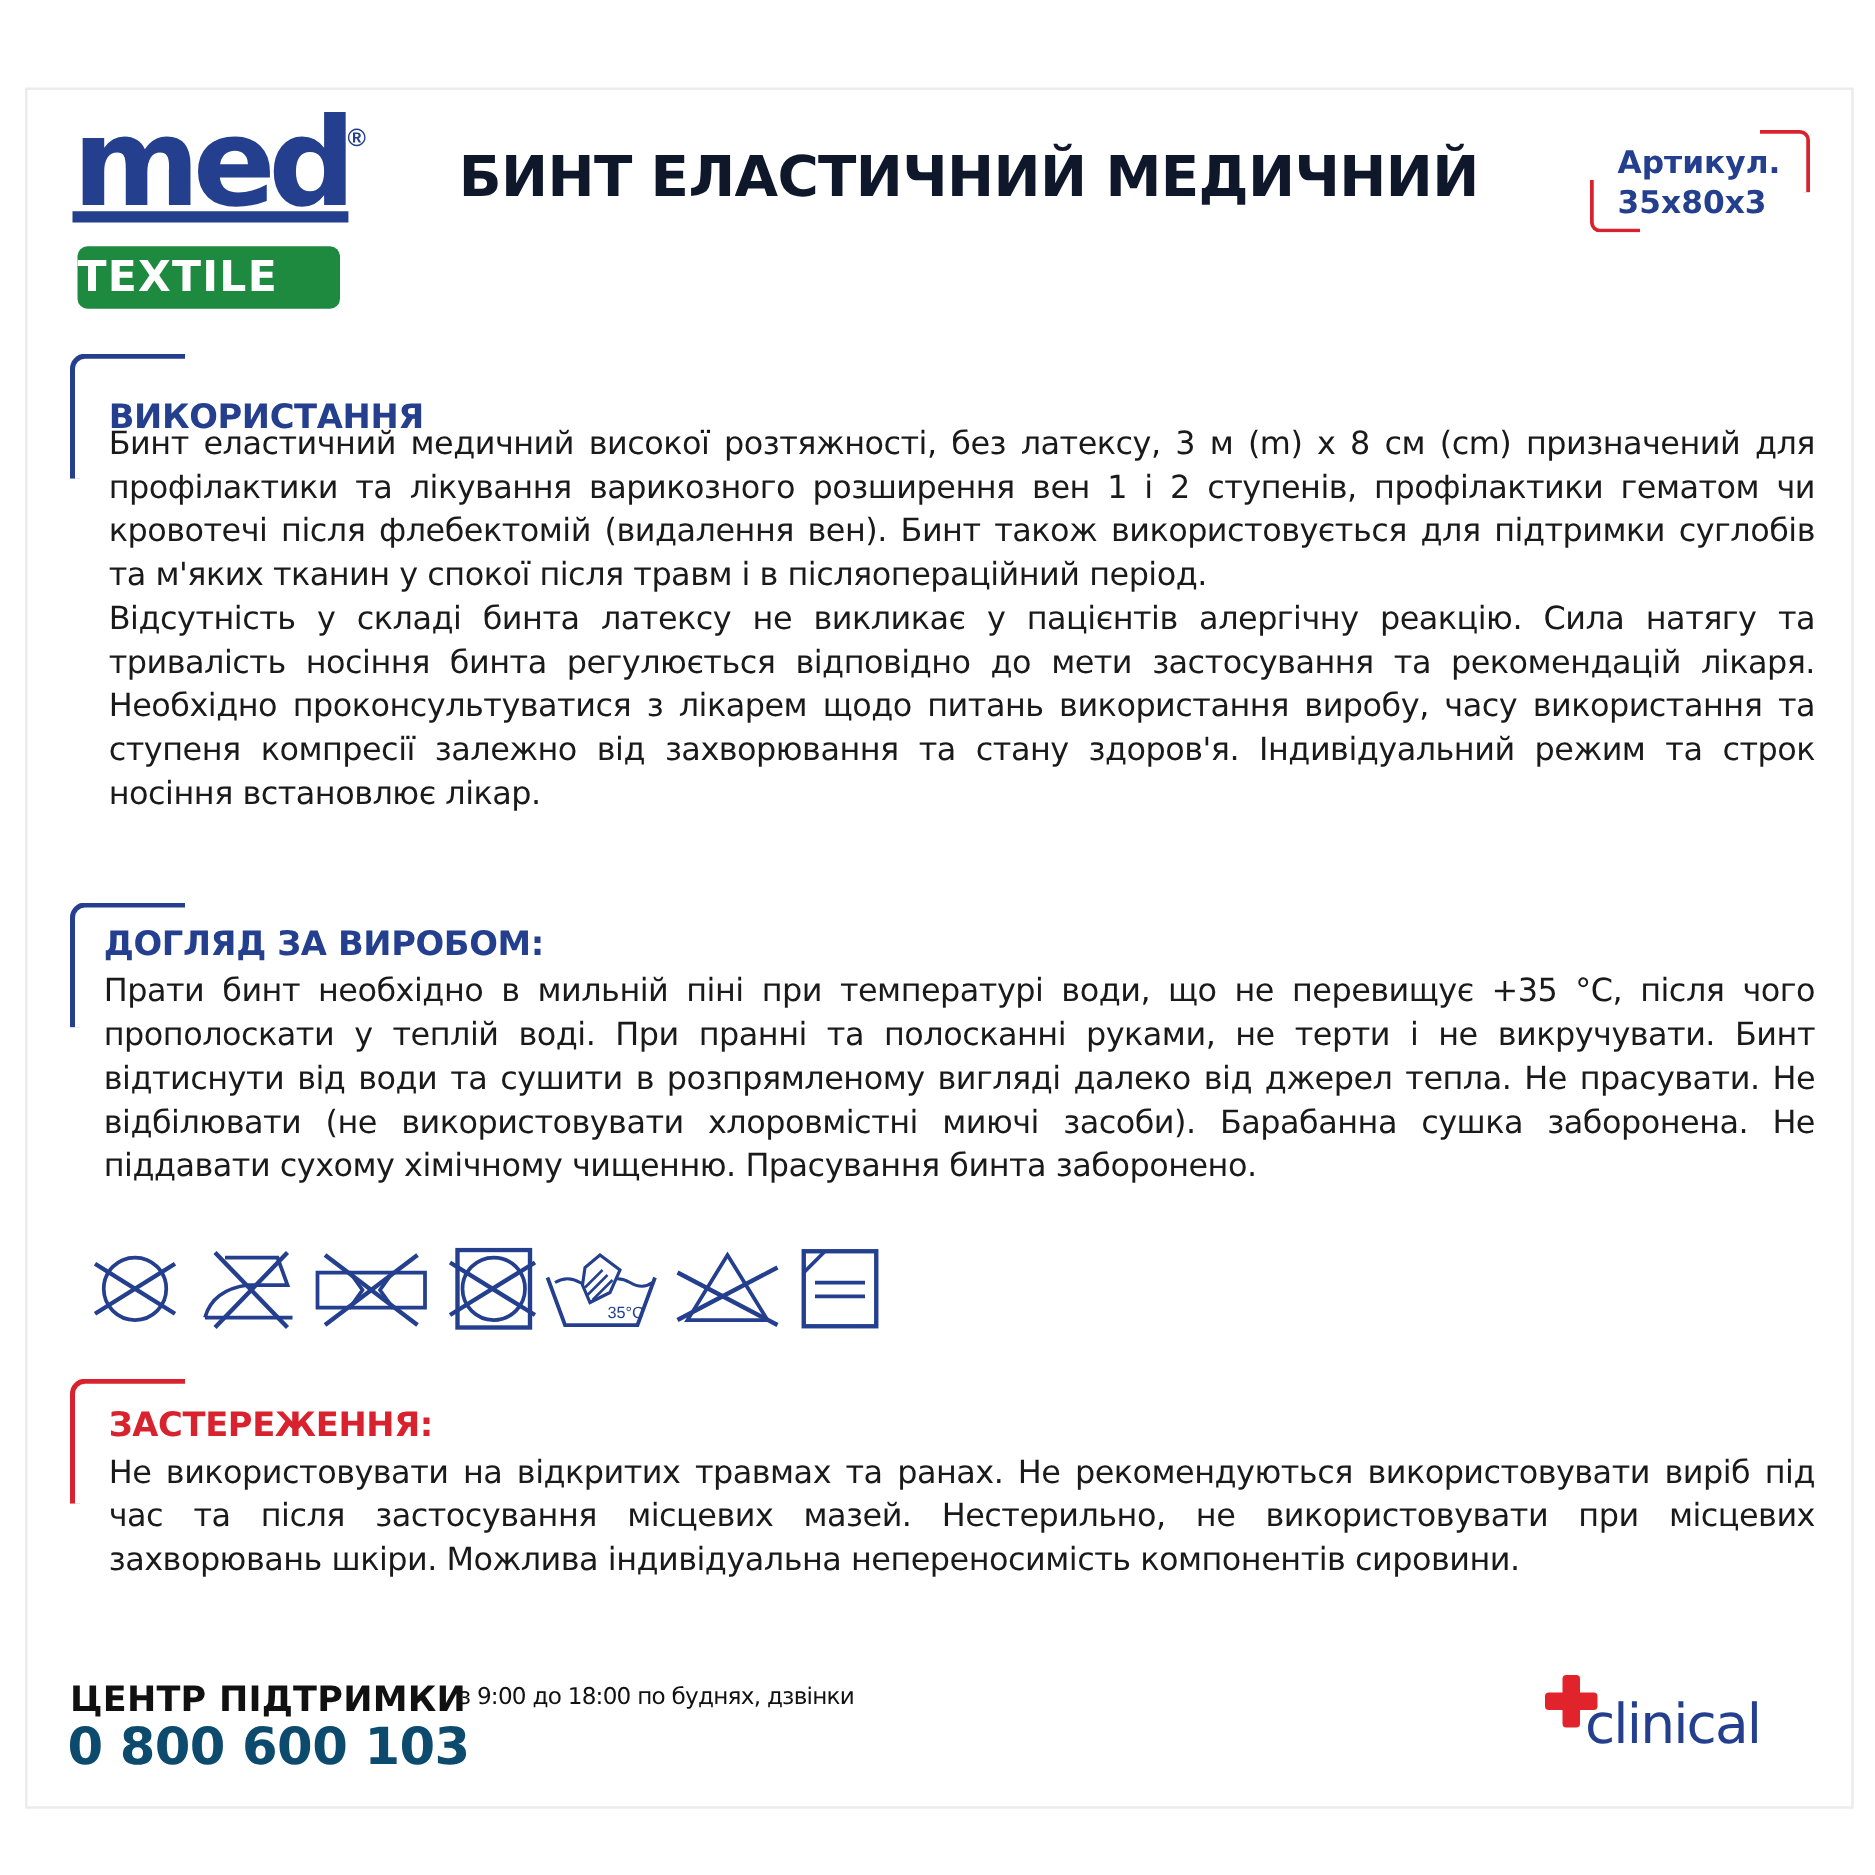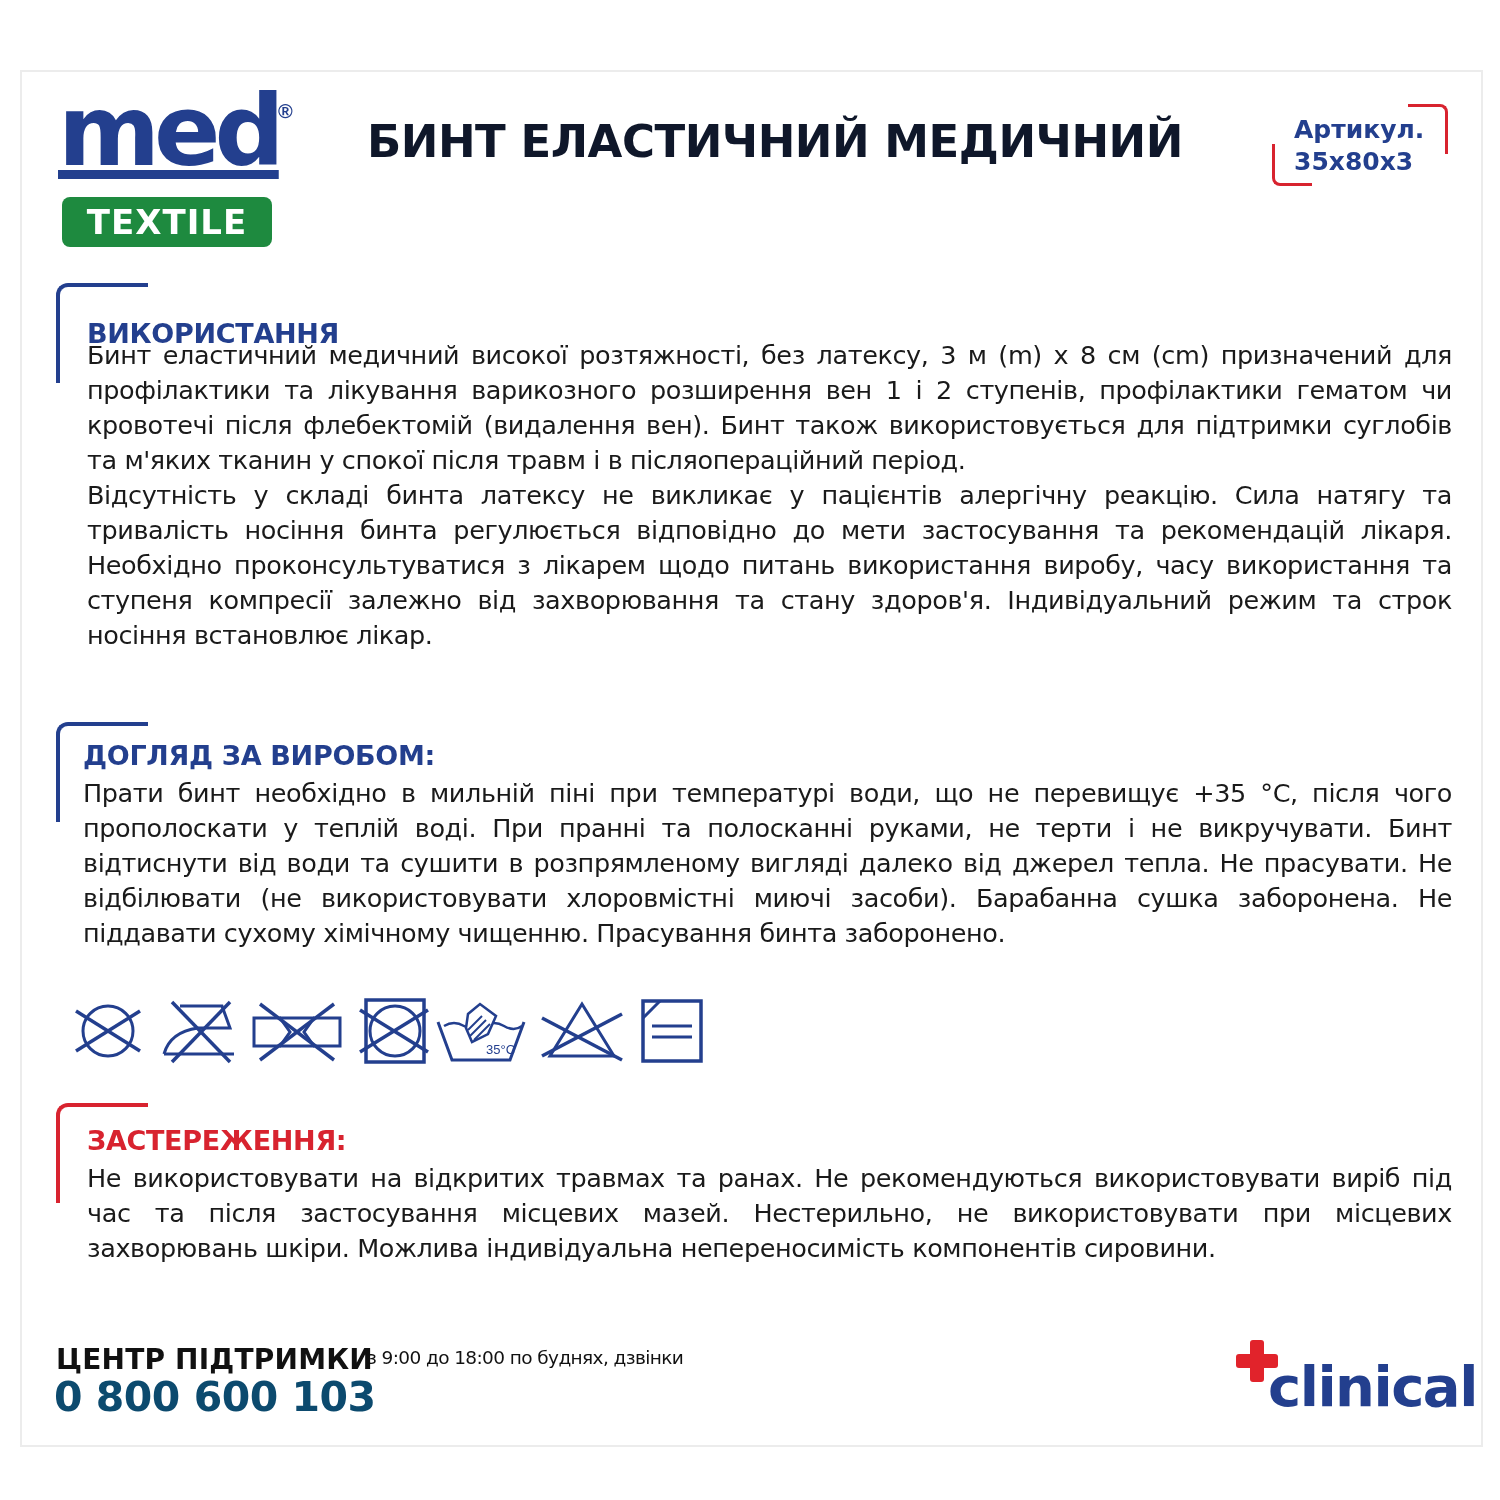--- a/index.html
+++ b/index.html
@@ -5,21 +5,21 @@
     * { box-sizing: border-box; margin: 0; padding: 0; }
     html, body { width: 1500px; height: 1500px; background: #ffffff; overflow: hidden; }
     body { position: relative; font-family: "Liberation Sans", "DejaVu Sans", sans-serif; color: #1a1a1a; }
 
     .frame { position: absolute; left: 20px; top: 70px; width: 1463px; height: 1377px; border: 2px solid #ececec; }
 
     
     .logo-med { position: absolute; left: 58px; top: 96px; width: 240px; height: 100px; }
     .logo-med .med-text { position: absolute; left: 0; top: -14px; font-family: "DejaVu Sans", sans-serif; font-weight: bold; font-size: 98px; letter-spacing: -6px; color: #233f8e; line-height: 1; text-decoration: underline; }
     .logo-med .reg { position: absolute; left: 220px; top: 4px; font-size: 20px; color: #233f8e; font-weight: bold; }
-    .logo-textile { position: absolute; left: 62px; top: 197px; width: 210px; height: 50px; background: #1e8a3f; border-radius: 8px; color: #fff; font-family: "DejaVu Sans", sans-serif; font-weight: bold; font-size: 34px; text-align: center; line-height: 50px; letter-spacing: 1px; }
+    .logo-textile { position: absolute; left: 62px; top: 197px; width: 210px; height: 50px; background: #1e8a3f; border-radius: 8px; color: #fff; font-family: "DejaVu Sans", sans-serif; font-weight: bold; font-size: 34px; line-height: 50px; letter-spacing: 1px; }
 
     
     .title { position: absolute; left: 335px; top: 108px; font-family: "DejaVu Sans", sans-serif; font-weight: bold; font-size: 45px; line-height: 68px; color: #0f172a; letter-spacing: -0.5px; margin-left: 32px; }
 
     
     .article { position: absolute; left: 1272px; top: 104px; width: 176px; height: 82px; }
     .article .corner-tr { position: absolute; right: 0; top: 0; width: 40px; height: 50px; border-top: 3px solid #d8232f; border-right: 3px solid #d8232f; border-top-right-radius: 8px; }
     .article .corner-bl { position: absolute; left: 0; bottom: 0; width: 40px; height: 42px; border-bottom: 3px solid #d8232f; border-left: 3px solid #d8232f; border-bottom-left-radius: 8px; }
     .article .lbl { position: absolute; left: 22px; top: 10px; width: 140px; font-family: "DejaVu Sans", sans-serif; font-weight: bold; font-size: 25px; line-height: 32px; color: #233f8e; }
 
@@ -48,21 +48,21 @@
     .care-icon { position: absolute; top: 0; }
 
     
     .support-title { position: absolute; left: 56px; top: 1343px; font-family: "DejaVu Sans", sans-serif; font-weight: bold; font-size: 28px; color: #111; letter-spacing: 0.2px; }
     .support-phone { position: absolute; left: 54px; top: 1373px; font-family: "DejaVu Sans", sans-serif; font-weight: bold; font-size: 41px; color: #0c4a6e; letter-spacing: -0.5px; }
     .support-note { position: absolute; left: 367px; top: 1346px; width: 400px; font-family: "DejaVu Sans", sans-serif; font-size: 18.5px; line-height: 24px; color: #111; letter-spacing: -0.6px; }
 
     .clinical { position: absolute; left: 1230px; top: 1340px; width: 230px; height: 90px; }
     .clinical .cross-v { position: absolute; left: 20px; top: 0; width: 14px; height: 42px; background: #e1232b; border-radius: 3px; }
     .clinical .cross-h { position: absolute; left: 6px; top: 14px; width: 42px; height: 14px; background: #e1232b; border-radius: 3px; }
-    .clinical .word { position: absolute; left: 38px; top: 14px; font-family: "DejaVu Sans", sans-serif; font-weight: bold; font-size: 56px; color: #233f8e; letter-spacing: -1.5px; }
+    .clinical .word { position: absolute; left: 38px; top: 14px; font-family: "DejaVu Sans", sans-serif; font-weight: normal; font-size: 44px; color: #233f8e; letter-spacing: -1.5px; }
   </style>
 </head>
 <body>
 
 <div class="frame"></div>
 
 <div class="logo-med">
   <span class="med-text">med</span>
   <span class="reg">®</span>
 </div>

